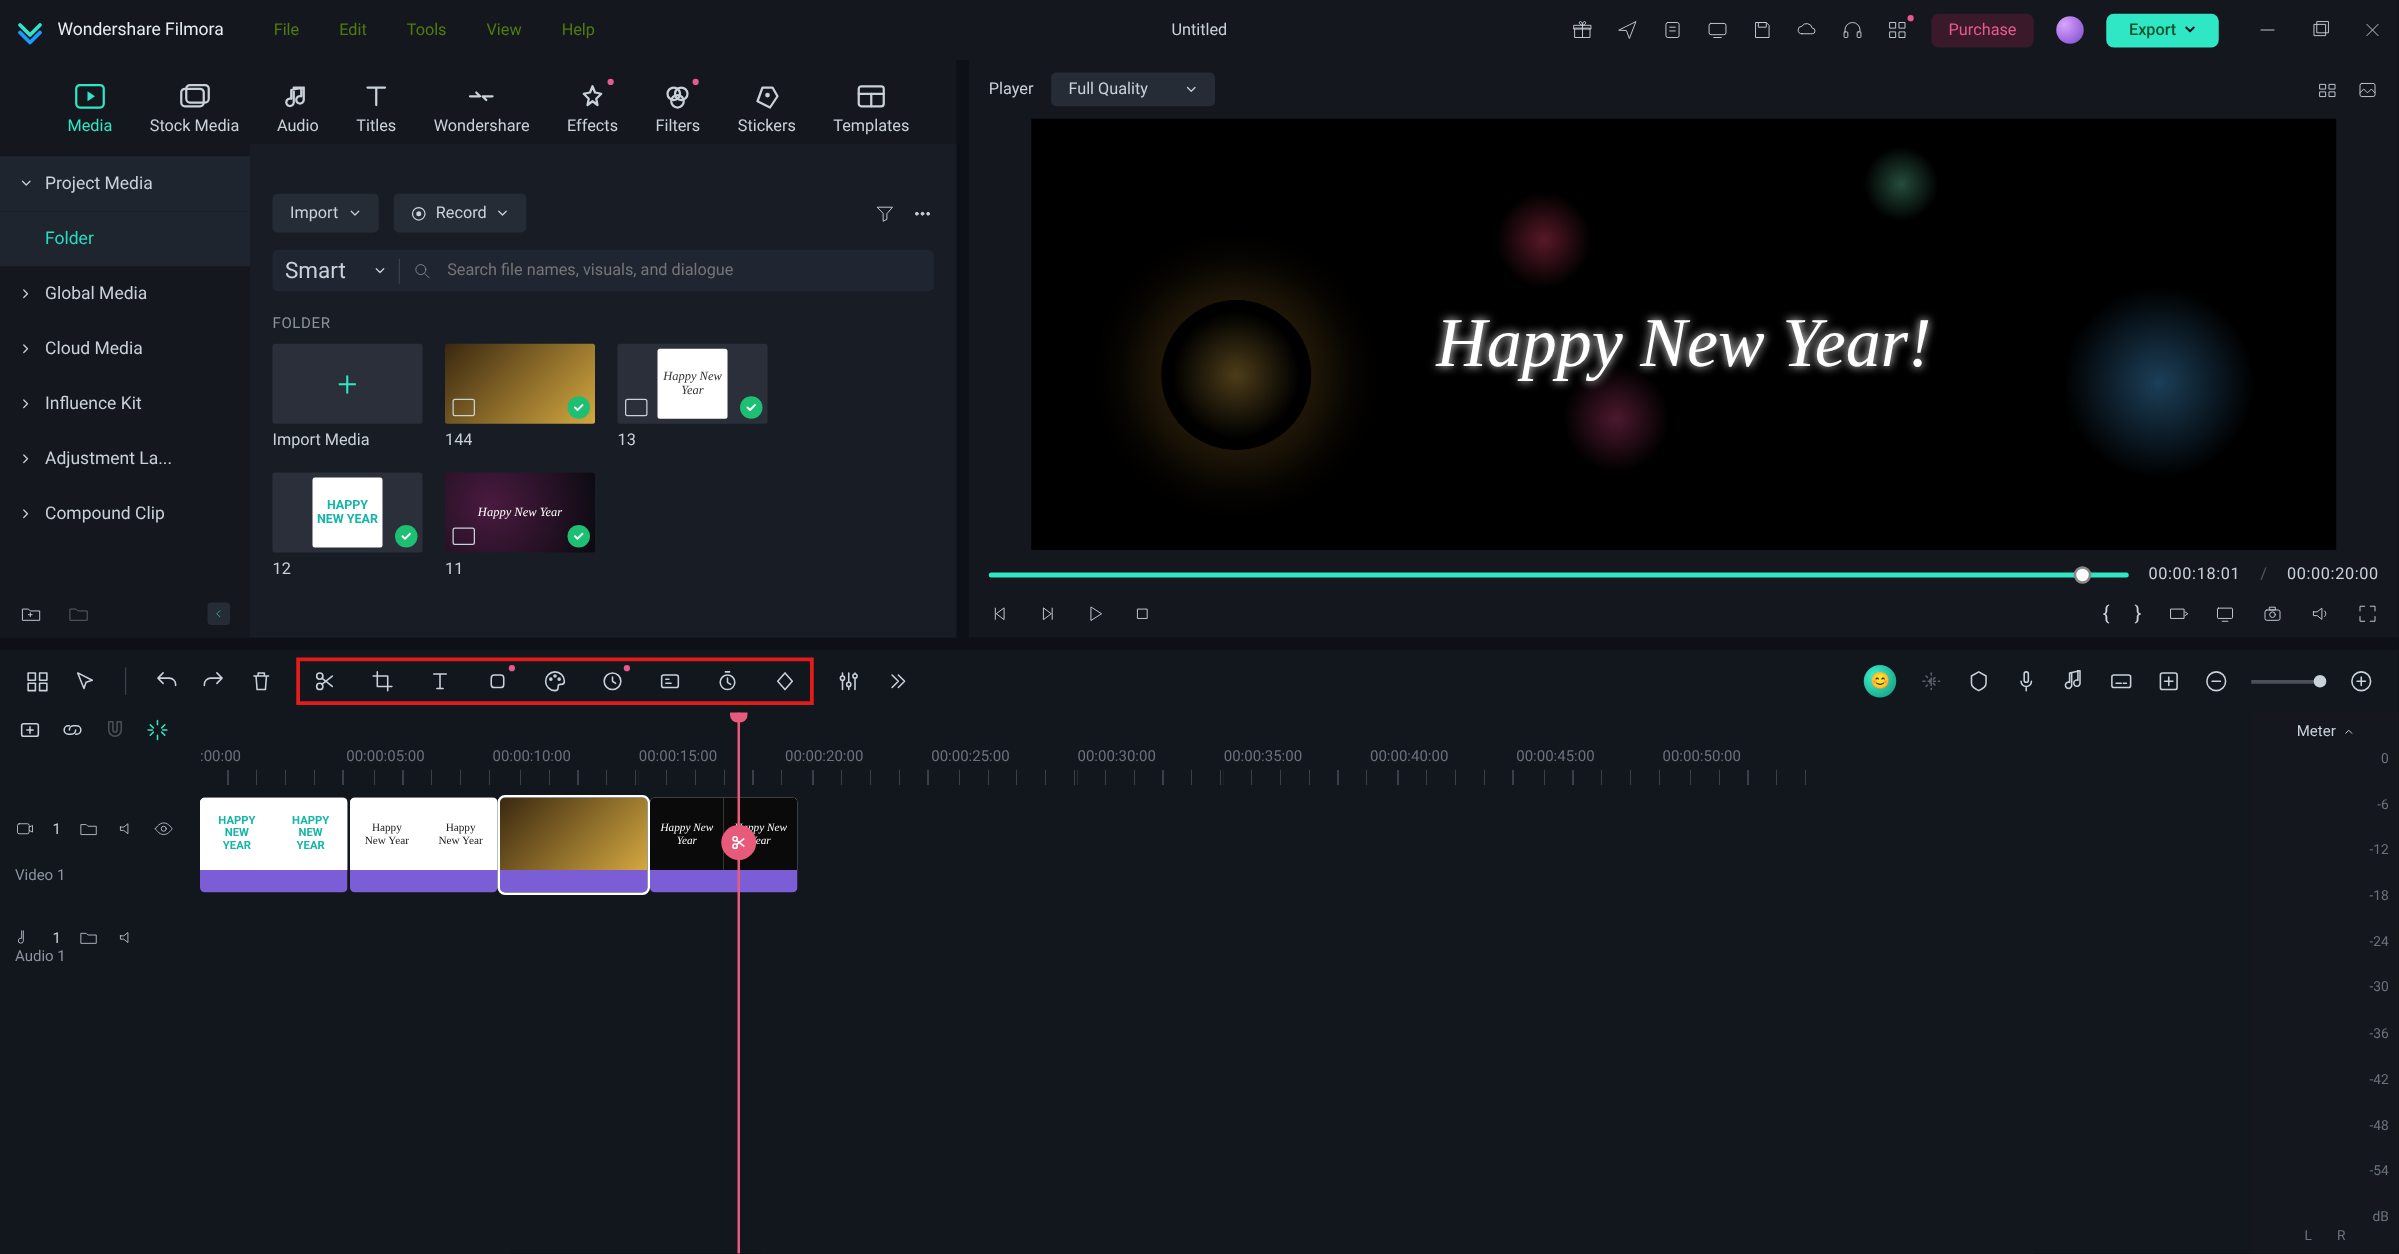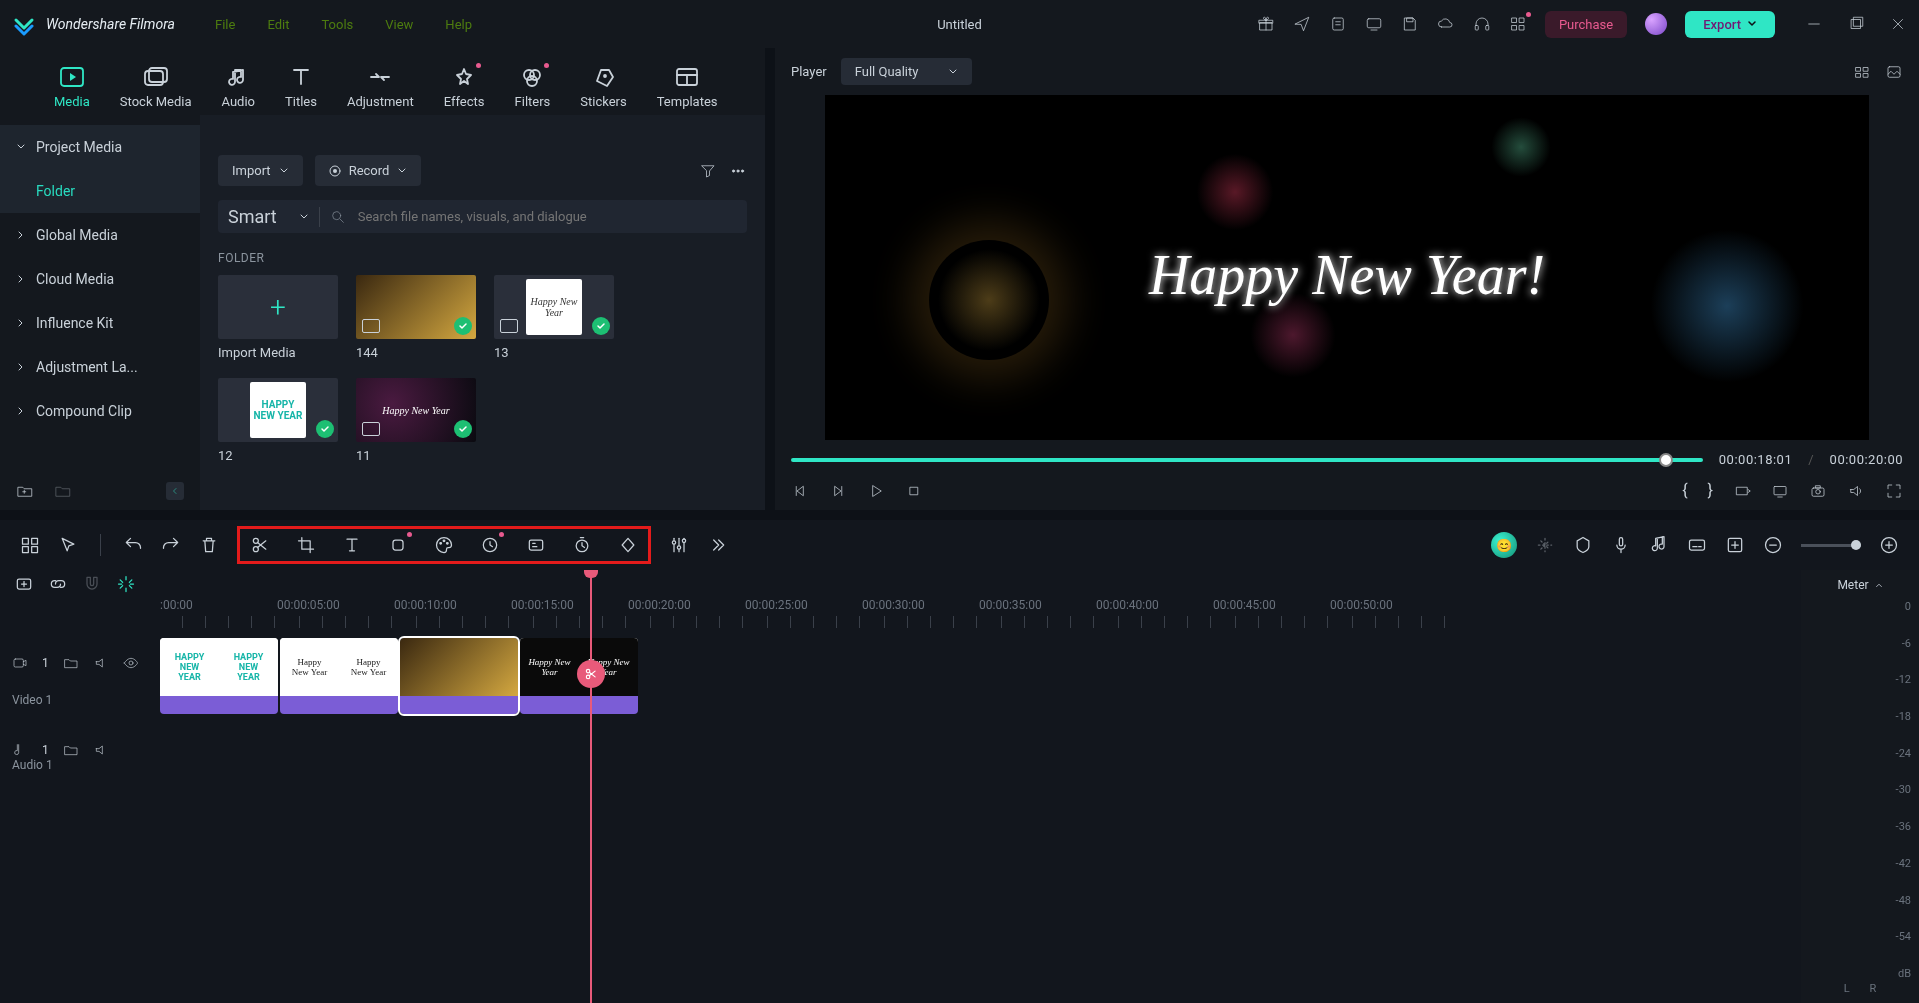--- a/index.html
+++ b/index.html
@@ -1,26 +1,26 @@
 <!DOCTYPE html>
 <html><head>
 <meta charset="utf-8">
 <style>
 * { margin: 0; padding: 0; box-sizing: border-box; font-family: -apple-system, BlinkMacSystemFont, "Segoe UI", Roboto, sans-serif; }
 body { background: #0d1117; color: #c9d1d9; width: 1919px; height: 1003px; overflow: hidden; display: flex; flex-direction: column; }
 .titlebar { height: 48px; display: flex; align-items: center; padding: 0 12px; background: #14181e; }
 .logo { width: 24px; height: 24px; margin-right: 10px; display: inline-flex; }
-.app-name { font-size: 14px; color: #e6edf3; margin-right: 40px; font-style: italic; }
+.app-name { font-size: 14px; color: #e6edf3; margin-right: 40px; }
 .menu { display: flex; gap: 32px; }
 .menu-item { font-size: 13px; color: #4d7c0f; cursor: pointer; }
 .doc-title { position: absolute; left: 50%; transform: translateX(-50%); font-size: 13px; color: #c9d1d9; }
 .titlebar-right { margin-left: auto; display: flex; align-items: center; gap: 18px; }
 .tb-icon { width: 18px; height: 18px; stroke: #c9d1d9; fill: none; cursor: pointer; }
 .purchase-btn { background: #3a1a2a; color: #e85a8f; padding: 6px 14px; border-radius: 6px; font-size: 13px; cursor: pointer; }
-.export-btn { background: #2fe6c5; color: #701a75; padding: 6px 18px; border-radius: 6px; font-size: 13px; font-weight: 500; cursor: pointer; display: flex; align-items: center; gap: 6px; }
+.export-btn { background: #2fe6c5; color: #14532d; padding: 6px 18px; border-radius: 6px; font-size: 13px; font-weight: 500; cursor: pointer; display: flex; align-items: center; gap: 6px; }
 .avatar { width: 22px; height: 22px; border-radius: 50%; background: radial-gradient(circle at 30% 30%, #d9a3ff, #7b47c9); }
 .window-controls { display: flex; gap: 24px; margin-left: 12px; }
 .main-row { display: flex; height: 462px; }
 .left-panel { width: 765px; background: #14181e; display: flex; flex-direction: column; }
 .tabs-row { display: flex; padding: 12px 20px 0; gap: 14px; margin-left: 26px; }
 .tab-item { display: flex; flex-direction: column; align-items: center; gap: 6px; padding: 6px 8px; cursor: pointer; color: #c9d1d9; font-size: 13px; }
 .tab-item.active { color: #2fe6c5; }
 .tab-icon { width: 26px; height: 22px; }
 .panel-body { display: flex; flex: 1; min-height: 0; }
 .sidebar { width: 200px; background: #14181e; padding-top: 10px; overflow: auto; }
@@ -207,21 +207,21 @@
       <div class="tab-item">
           <svg class="tab-icon" viewBox="0 0 26 22" stroke="currentColor" fill="none" stroke-width="1.8">
             <path d="M6 4h14M13 4v14"></path>
           </svg>
           <span>Titles</span>
         </div>
       <div class="tab-item">
           <svg class="tab-icon" viewBox="0 0 26 22" stroke="currentColor" fill="none" stroke-width="1.8">
             <path d="M4 11h8l-3-3M22 11h-8l3 3"></path>
           </svg>
-          <span>Adjustment</span>
+          <span>Wondershare</span>
         </div>
       <div class="tab-item">
           <span class="icon-wrap">
             <svg class="tab-icon" viewBox="0 0 26 22" stroke="currentColor" fill="none" stroke-width="1.8">
               <path d="M13 3l2 5 5 1-4 4 1 5-4-3-4 3 1-5-4-4 5-1z"></path>
             </svg>
             <span class="dot-badge"></span>
           </span>
           <span>Effects</span>
         </div>

